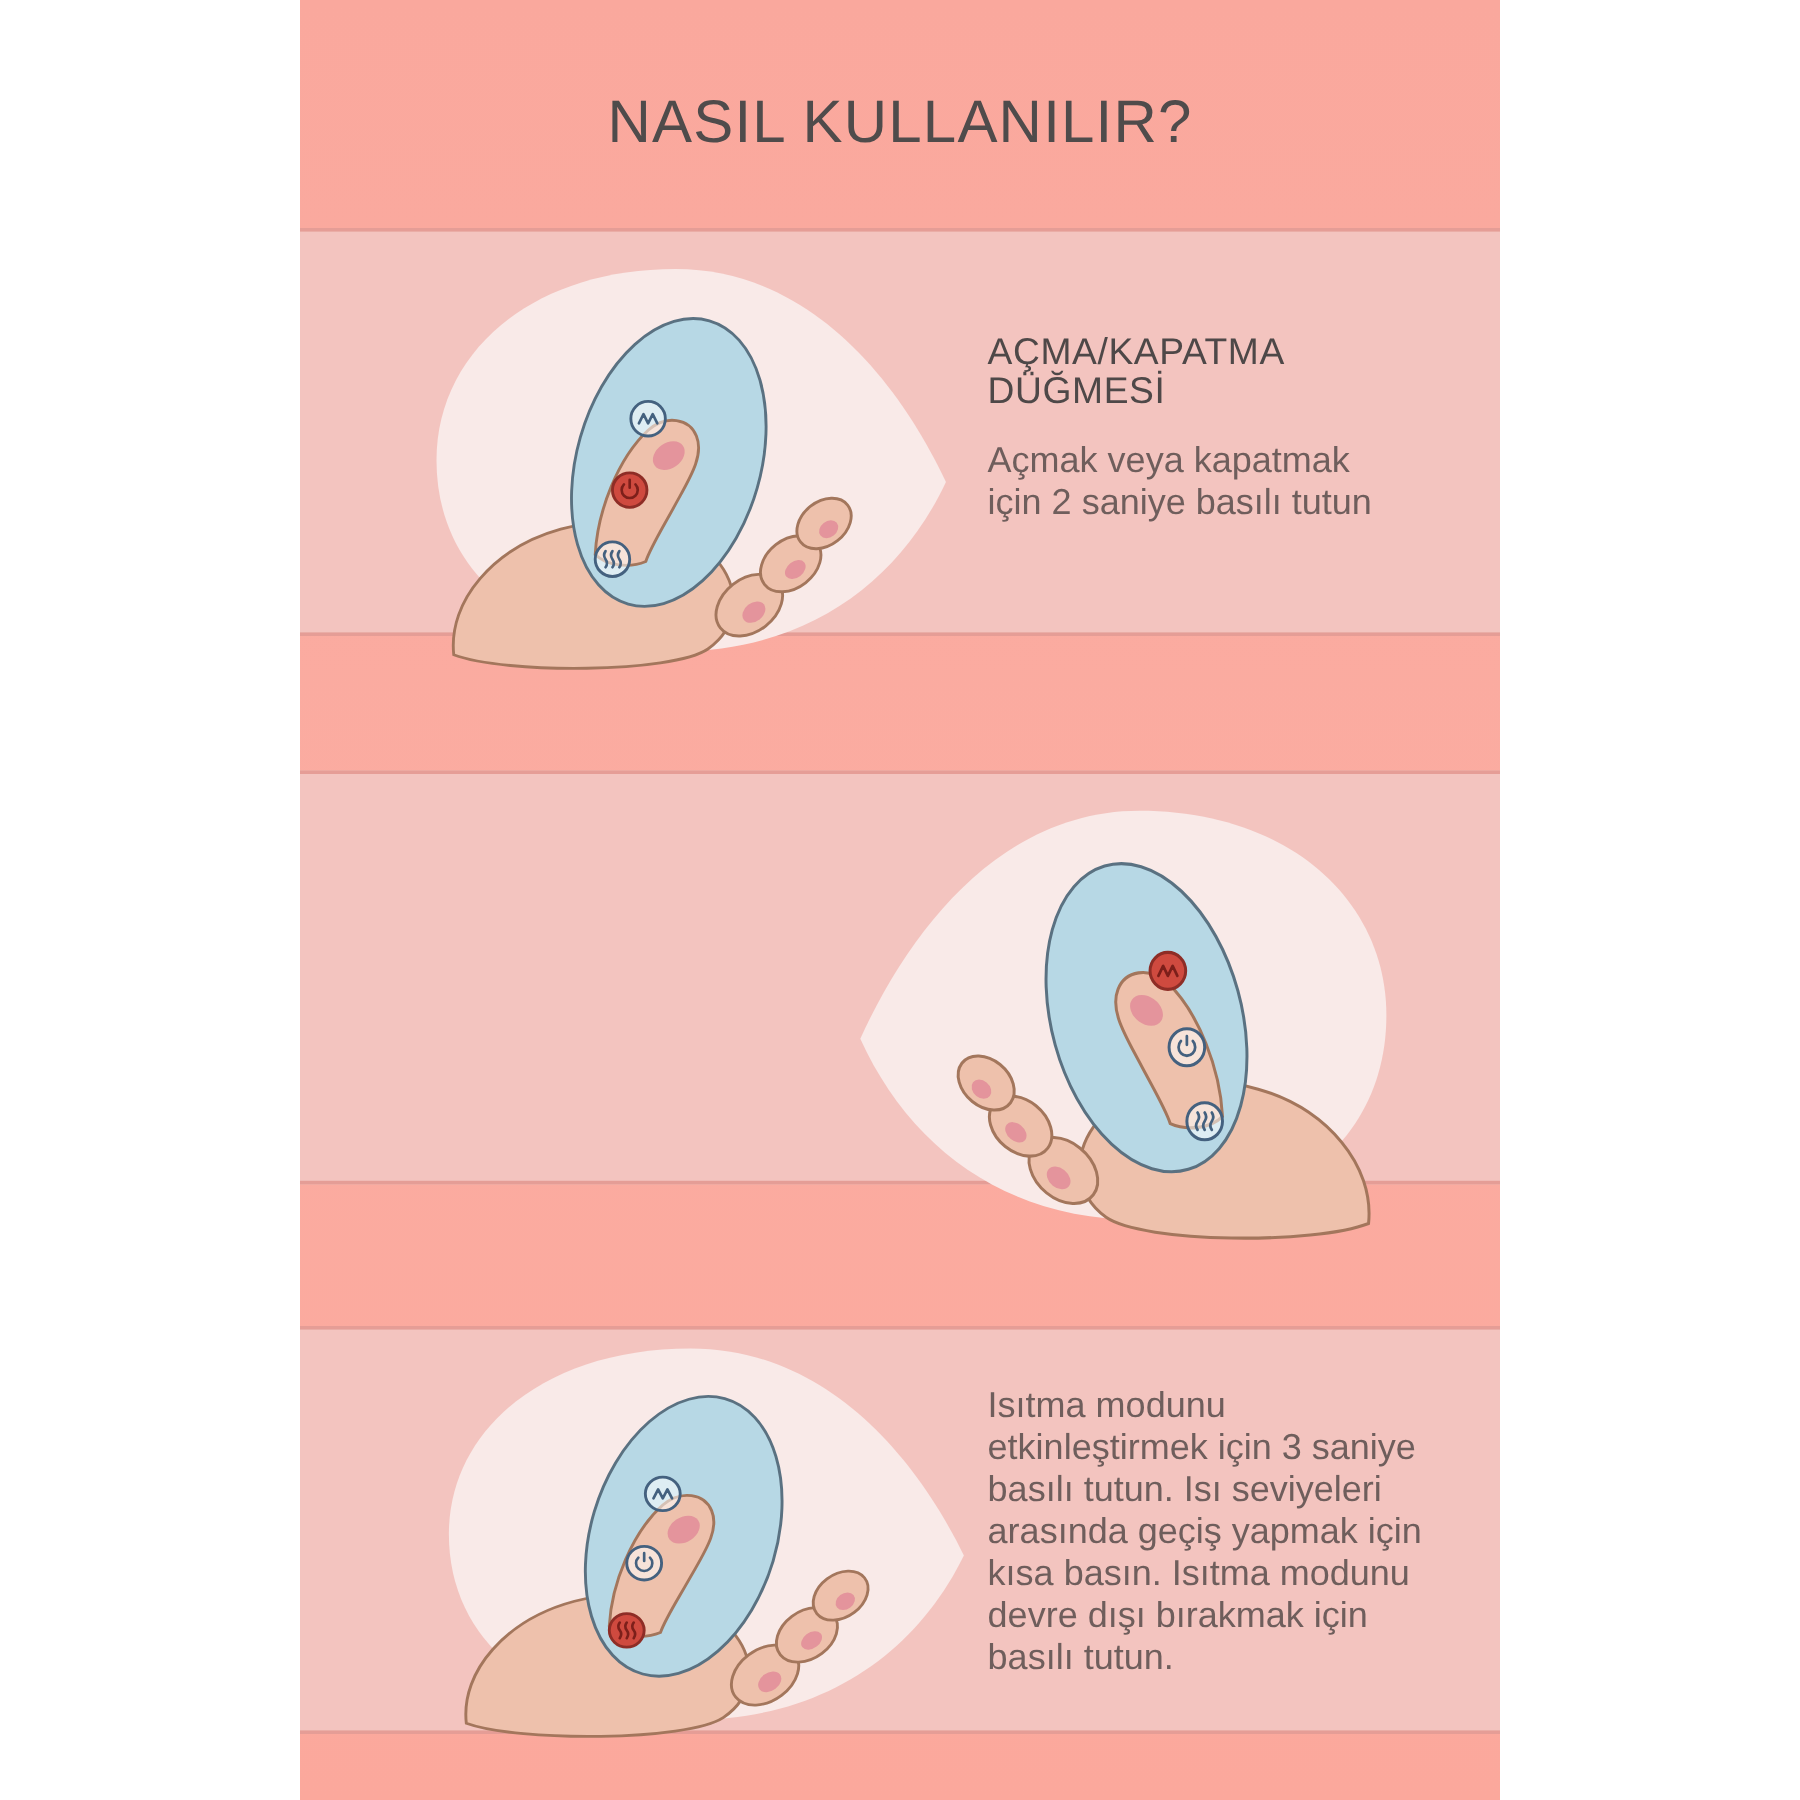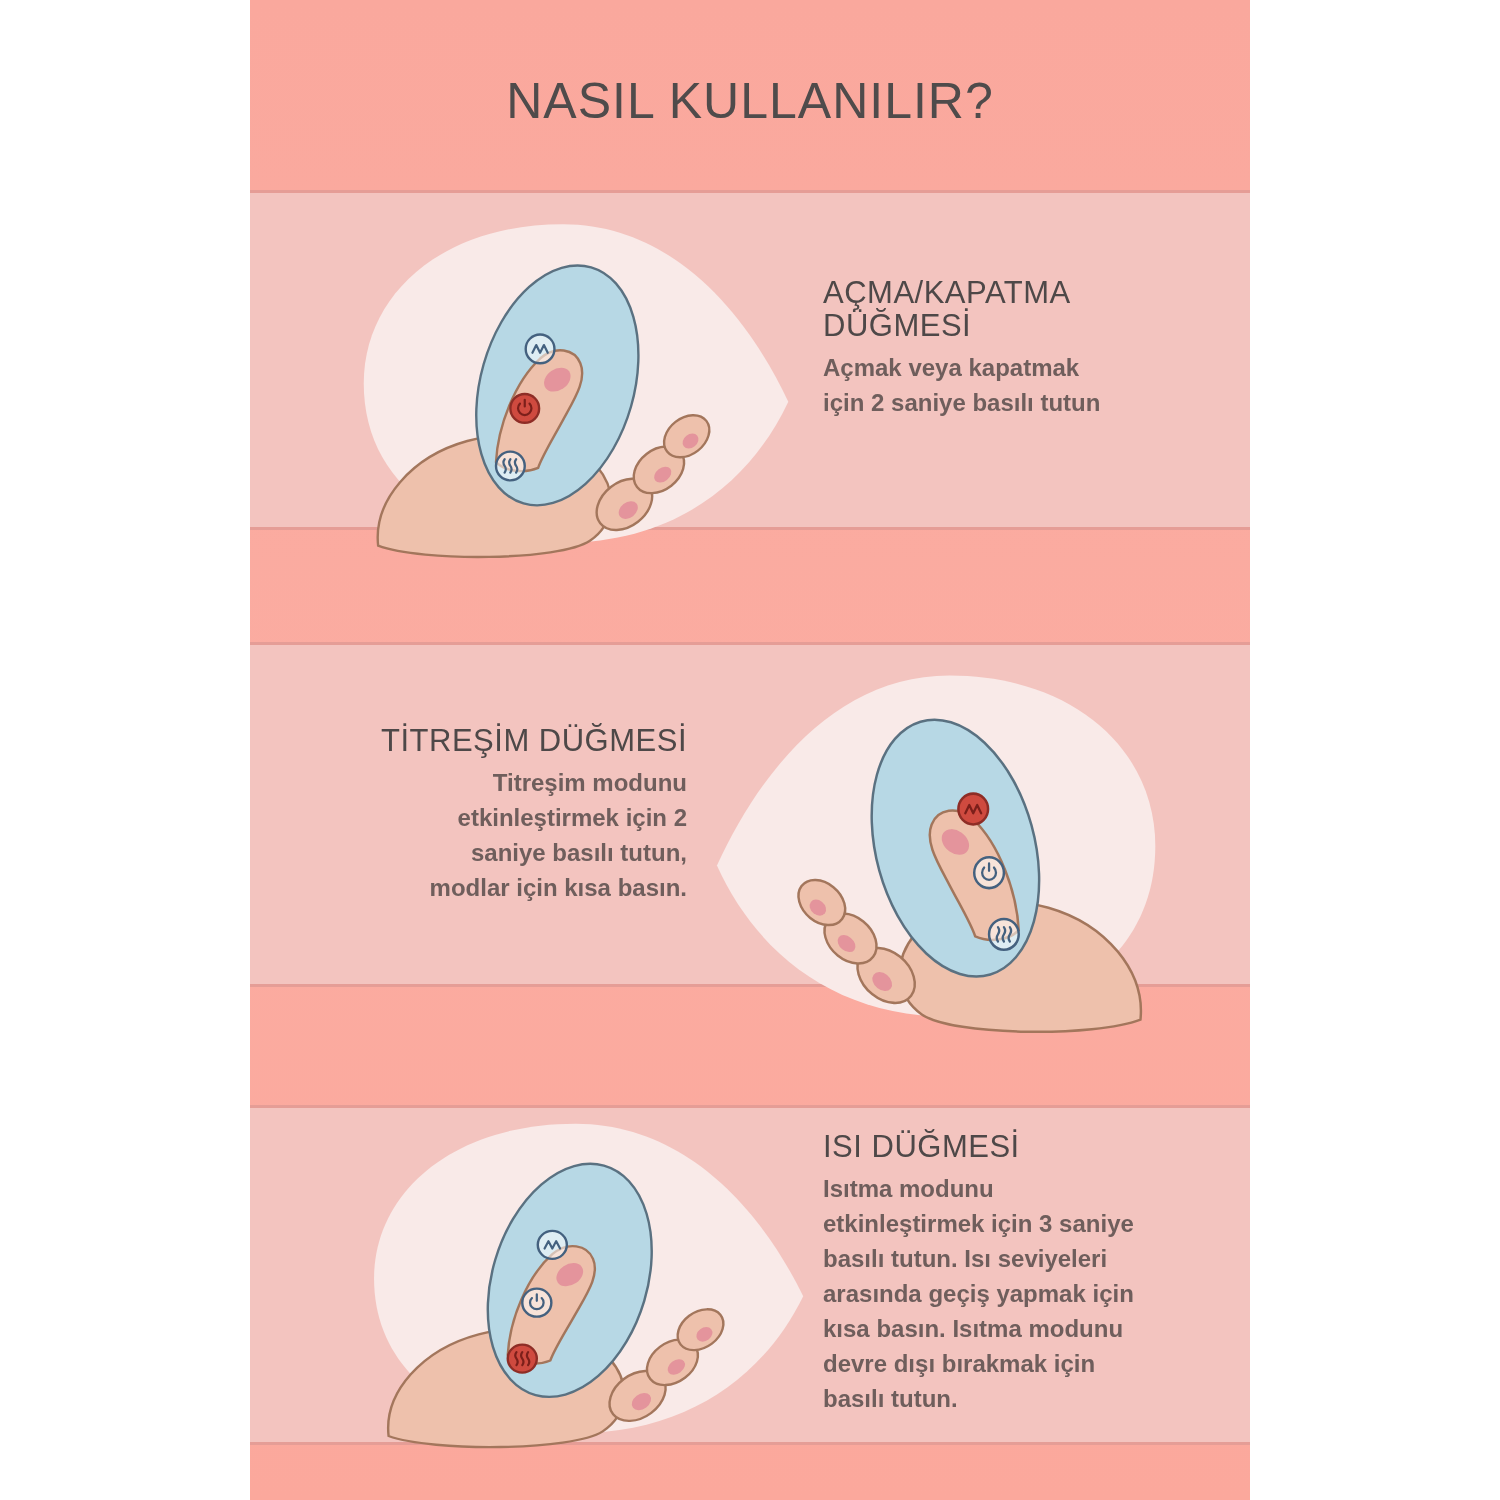--- a/index.html
+++ b/index.html
@@ -16,21 +16,21 @@
          font-size:50px;font-weight:400;letter-spacing:1px;color:#4f4b4b;}
   .illus{position:absolute;}
   .illus svg{width:100%;height:100%;display:block;}
   .illus.flip svg{transform:scaleX(-1);}
   .illus1{left:85px;top:205px;width:460px;height:355px;}
   .illus2{left:460px;top:655px;width:475px;height:380px;}
   .illus3{left:95px;top:1105px;width:465px;height:345px;}
   .txt{position:absolute;}
   .txt h2{margin:0;font-size:31px;line-height:33px;font-weight:400;letter-spacing:.5px;
           color:#4e4848;white-space:pre-line;}
-  .txt p{margin:8px 0 0 0;font-size:24px;line-height:35px;font-weight:700;
+  .txt p{margin:24px 0 0 0;font-size:30px;line-height:35px;font-weight:400;
          color:#6f5e5c;white-space:pre-line;}
   .txt1{left:573px;top:276px;width:450px;text-align:left;}
   .txt2{left:52px;top:724px;width:385px;text-align:right;}
   .txt3{left:573px;top:1130px;width:460px;text-align:left;}
   
   .drop{fill:#f9eae8;}
   .skin{fill:#eec1ac;stroke:#a3765c;stroke-width:2.5;}
   .nail,.spot{fill:#e4949c;}
   .device{fill:#b7d8e5;stroke:#5a7181;stroke-width:2.5;}
   .btn-ring{fill:rgba(255,255,255,.55);stroke:#44617f;stroke-width:2.5;}
@@ -145,30 +145,22 @@
     </svg>
   </div>
 
   <div class="txt txt1">
     <h2>AÇMA/KAPATMA
 DÜĞMESİ</h2>
     <p>Açmak veya kapatmak
 için 2 saniye basılı tutun</p>
   </div>
 
-  <div class="txt txt2">
-    <h2>TİTREŞİM DÜĞMESİ</h2>
-    <p>Titreşim modunu
-etkinleştirmek için 2
-saniye basılı tutun,
-modlar için kısa basın.</p>
-  </div>
 
   <div class="txt txt3">
-    <h2>ISI DÜĞMESİ</h2>
     <p>Isıtma modunu
 etkinleştirmek için 3 saniye
 basılı tutun. Isı seviyeleri
 arasında geçiş yapmak için
 kısa basın. Isıtma modunu
 devre dışı bırakmak için
 basılı tutun.</p>
   </div>
 
 </div>

